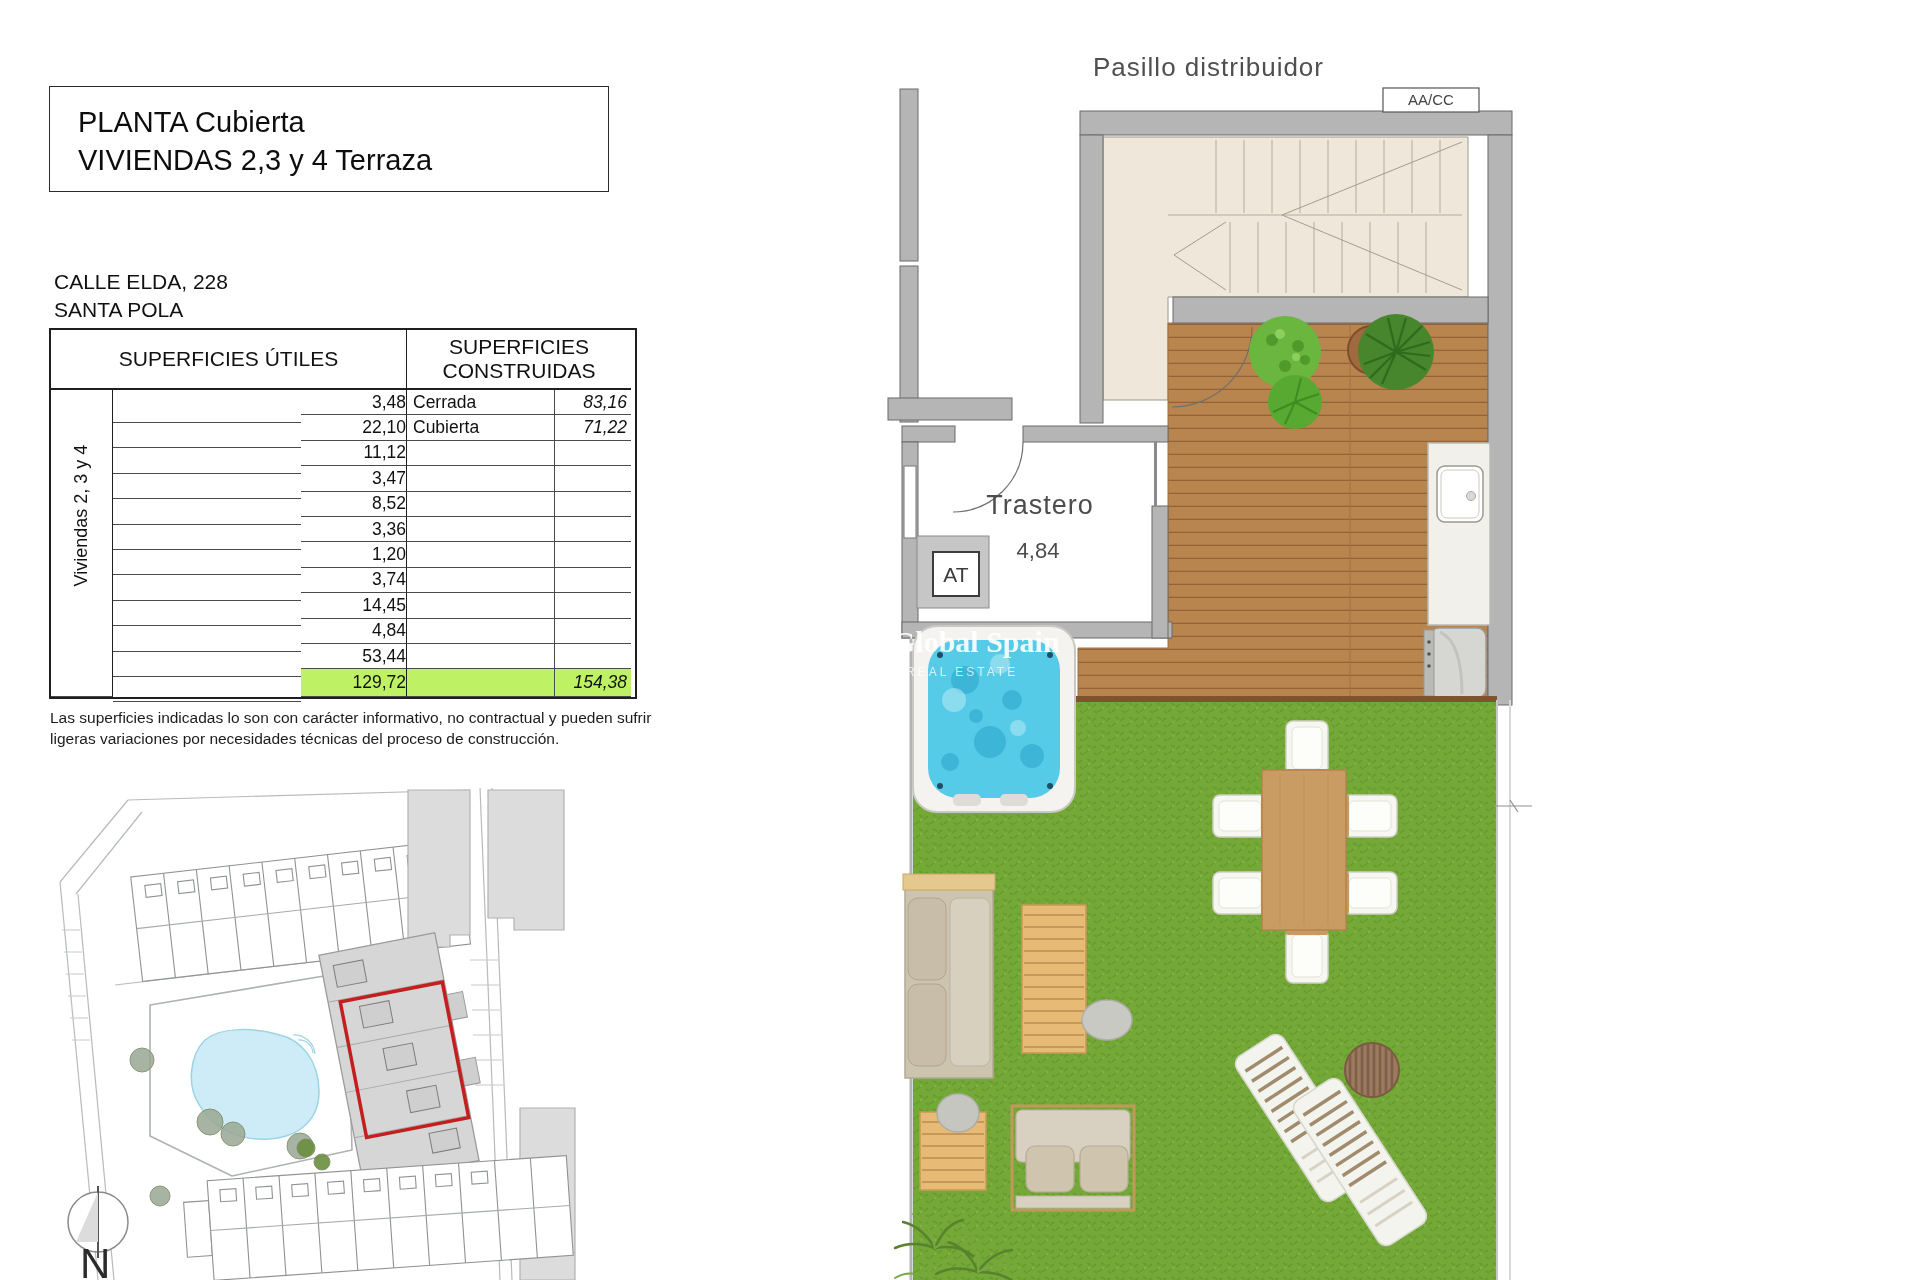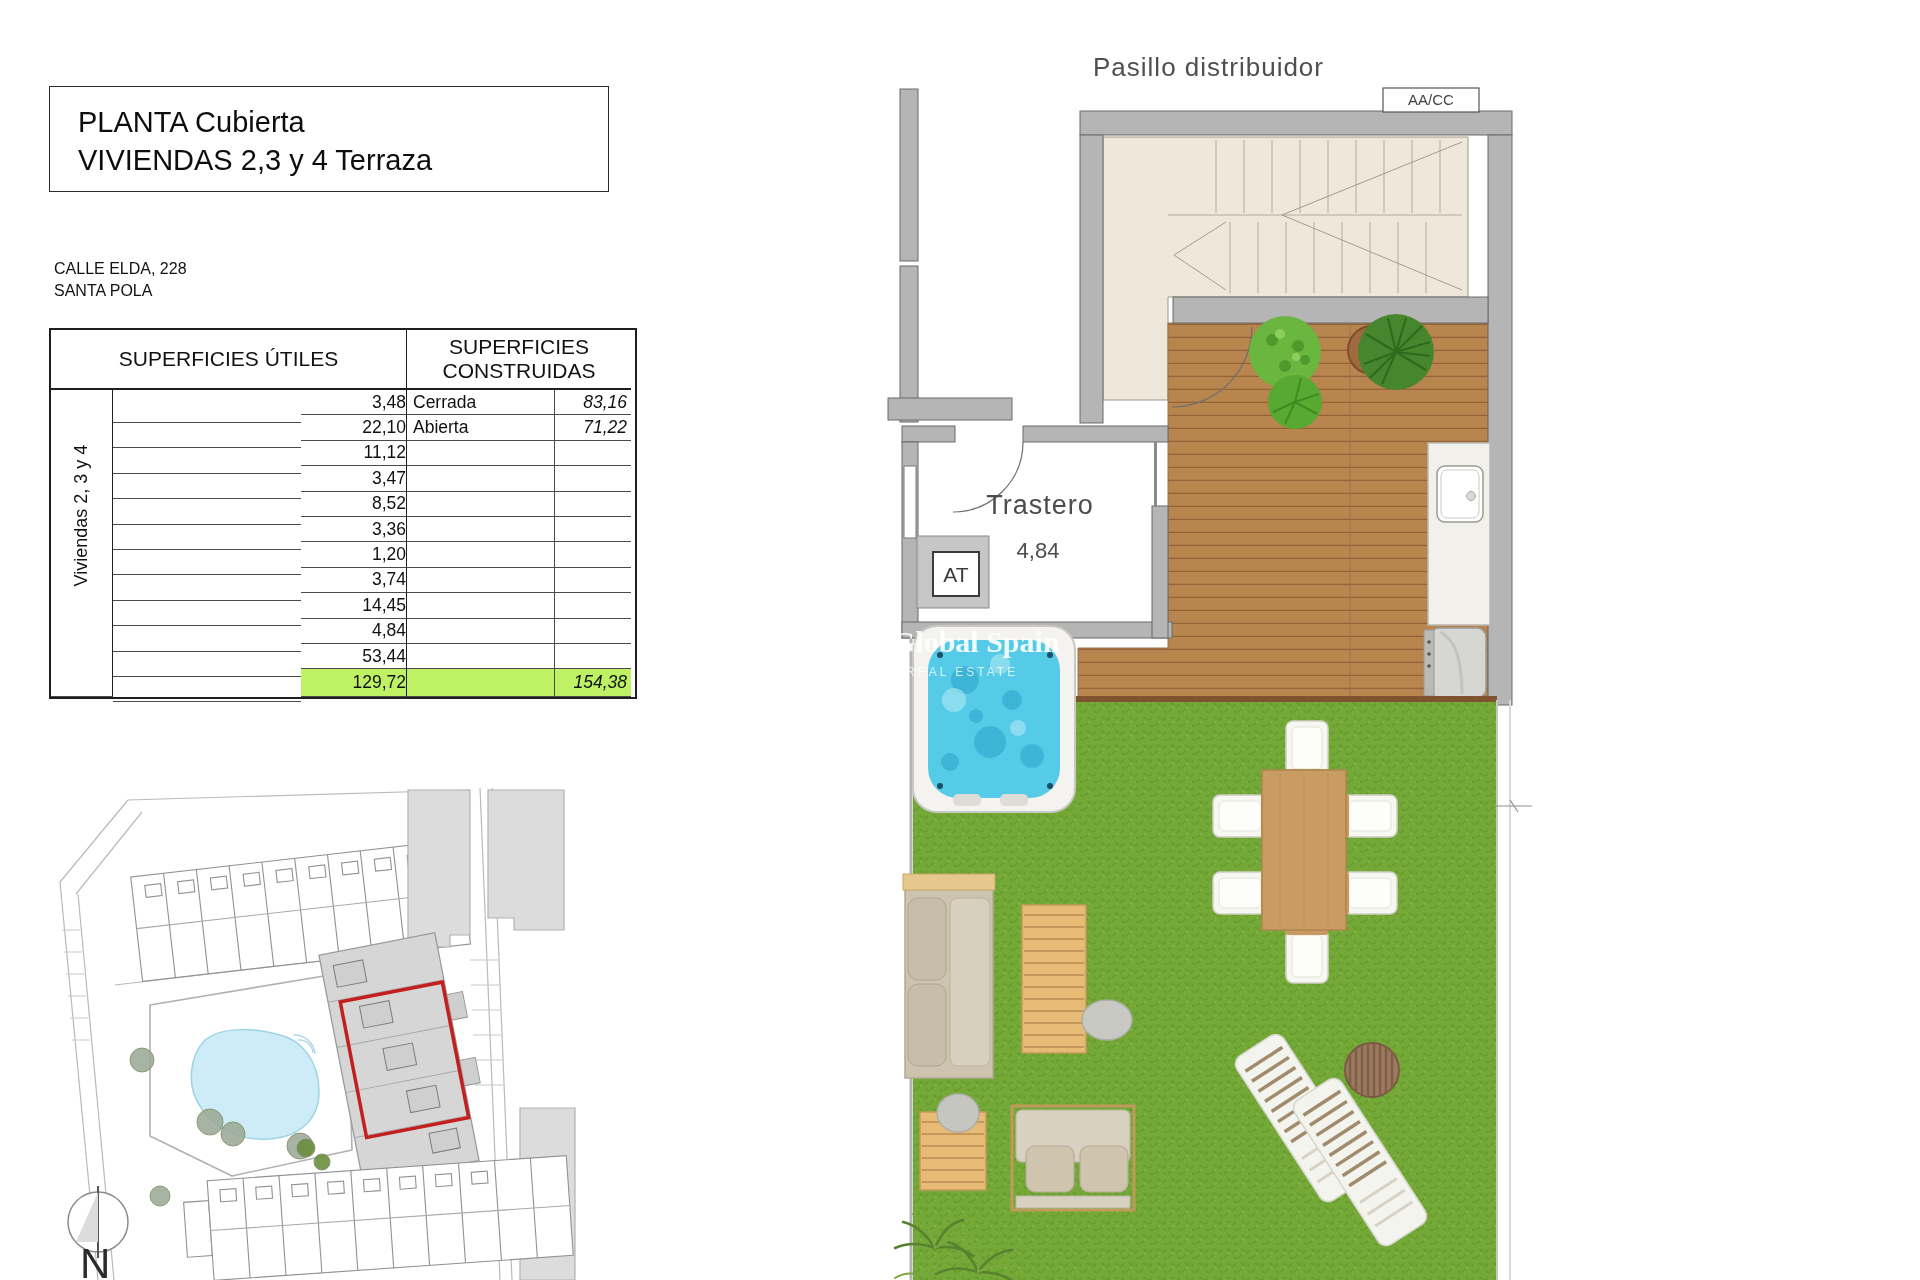--- a/index.html
+++ b/index.html
@@ -3,21 +3,21 @@
 <meta charset="utf-8">
 <style>
   html,body{margin:0;padding:0;background:#fff;}
   .sheet{position:relative;width:1920px;height:1280px;background:#fff;overflow:hidden;
          font-family:"Liberation Sans",sans-serif;color:#111;}
   
   .title-box{position:absolute;left:49px;top:86px;width:560px;height:106px;
              border:1.5px solid #2a2a2a;box-sizing:border-box;padding:16px 0 0 28px;}
   .title-box .l{font-size:29px;line-height:1.32;color:#0d0d0d;}
   
-  .address{position:absolute;left:54px;top:258px;font-size:16px;line-height:1.35;}
+  .address{position:absolute;left:54px;top:268px;font-size:21px;line-height:1.35;}
   
   .stable{position:absolute;left:49px;top:328px;width:588px;border:2px solid #1f1f1f;
           box-sizing:border-box;display:grid;background:#fff;
           grid-template-columns:62px 188px 106px 147px 77px;
           grid-template-rows:60px repeat(11,25.4px) 28px;}
   .stable .cell{box-sizing:border-box;display:flex;align-items:center;font-size:17.5px;
                 border-bottom:1px solid #4a4a4a;overflow:hidden;white-space:nowrap;}
   .stable .h{justify-content:center;align-items:center;text-align:center;font-size:21px;
              border-bottom:2px solid #1f1f1f;line-height:1.12;}
   .h-left{grid-column:1/4;grid-row:1;}
@@ -60,21 +60,21 @@
     <div class="cell glabel">
       <span>Viviendas 2, 3 y 4</span>
     </div>
 
   <div class="cell c-name">Hall de acceso</div>
       <div class="cell c-value">3,48</div>
       <div class="cell c-bname">Cerrada</div>
       <div class="cell c-bvalue">83,16</div>
       <div class="cell c-name">Salón-comedor-cocina</div>
       <div class="cell c-value">22,10</div>
-      <div class="cell c-bname">Abierta</div>
+      <div class="cell c-bname">Cubierta</div>
       <div class="cell c-bvalue">71,22</div>
       <div class="cell c-name">Dormitorio 1</div>
       <div class="cell c-value">11,12</div>
       <div class="cell c-bname"></div>
       <div class="cell c-bvalue"></div>
       <div class="cell c-name">Baño 1</div>
       <div class="cell c-value">3,47</div>
       <div class="cell c-bname"></div>
       <div class="cell c-bvalue"></div>
       <div class="cell c-name">Dormitorio 2</div>
@@ -104,20 +104,24 @@
       <div class="cell c-name">Solarium</div>
       <div class="cell c-value">53,44</div>
       <div class="cell c-bname"></div>
       <div class="cell c-bvalue"></div>
       <div class="cell c-name tot">TOTAL</div>
       <div class="cell c-value tot">129,72</div>
       <div class="cell c-bname tot"></div>
       <div class="cell c-bvalue tot">154,38</div>
     </div>
 
+  <div class="disclaimer">
+    <div>Las superficies indicadas lo son con carácter informativo, no contractual y pueden sufrir</div>
+    <div>ligeras variaciones por necesidades técnicas del proceso de construcción.</div>
+  </div>
 
   <svg style="position:absolute;left:55px;top:788px;" width="570" height="492" viewBox="55 788 570 492">
 
     <g stroke="#b7bbbb" fill="none" stroke-width="1.2">
       <path d="M60 882 L128 800"></path>
         <path d="M76 894 L142 812"></path>
       <path d="M60 882 L98 1280"></path>
         <path d="M78 894 L114 1280"></path>
       <path d="M480 788 L500 1280"></path>
         <path d="M492 788 L512 1280"></path>

